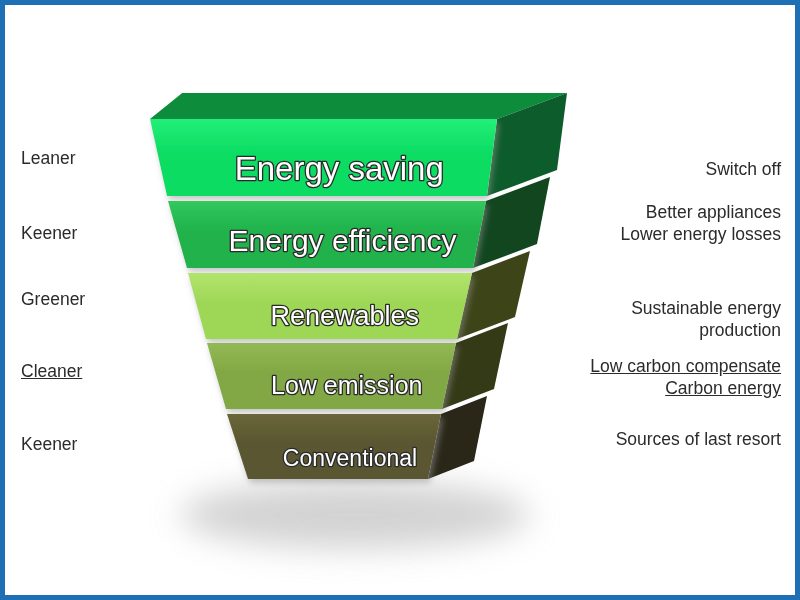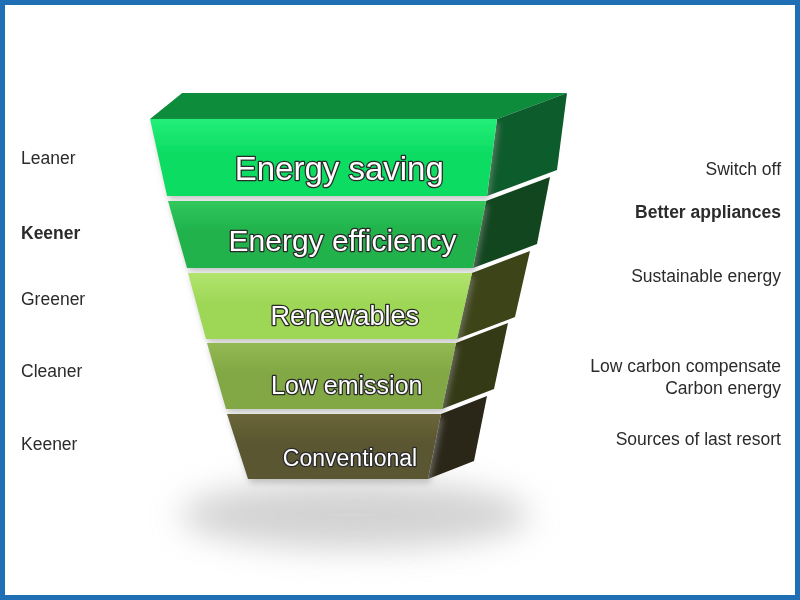--- a/index.html
+++ b/index.html
@@ -50,28 +50,28 @@
     pointer-events: auto;
     white-space: nowrap;
   }
   #left-col .side-row  { left: 10px;  text-align: right; }
   #right-col .side-row { right: 6px;  text-align: right; white-space: normal; }
 
   .side-row .ln { display: block; }
 
   
   .row-0 { top: 142px; }
-  .row-1 { top: 217px; font-weight: bold; }
+  .row-1 { top: 217px; }
   .row-2 { top: 283px; }
-  .row-3 { top: 355px; }
+  .row-3 { top: 355px; text-decoration: underline; }
   .row-4 { top: 428px; }
 
   #right-col .row-0 { top: 125px; margin-top: 28px; }
   #right-col .row-1 { top: 196px; }
-  #right-col .row-2 { top: 260px; }
+  #right-col .row-2 { top: 292px; }
   #right-col .row-3 { top: 350px; }
   #right-col .row-4 { top: 423px; margin-left: 39px; }
 
   
   #funnel-wrap {
     position: absolute;
     left: 0;
     top: 0;
     width: 800px;
     height: 600px;
@@ -117,23 +117,25 @@
         <span class="ln">Keener</span>
       </div>
     </div>
 
     <div id="right-col" class="side-col">
       <div class="side-row row-0">
         <span class="ln">Switch off</span>
       </div>
       <div class="side-row row-1">
         <span class="ln">Better appliances</span>
+        <span class="ln">Lower energy losses</span>
       </div>
       <div class="side-row row-2">
         <span class="ln">Sustainable energy</span>
+        <span class="ln">production</span>
       </div>
       <div class="side-row row-3">
         <span class="ln">Low carbon compensate</span>
         <span class="ln">Carbon energy</span>
       </div>
       <div class="side-row row-4">
         <span class="ln">Sources of last resort</span>
       </div>
     </div>
 

